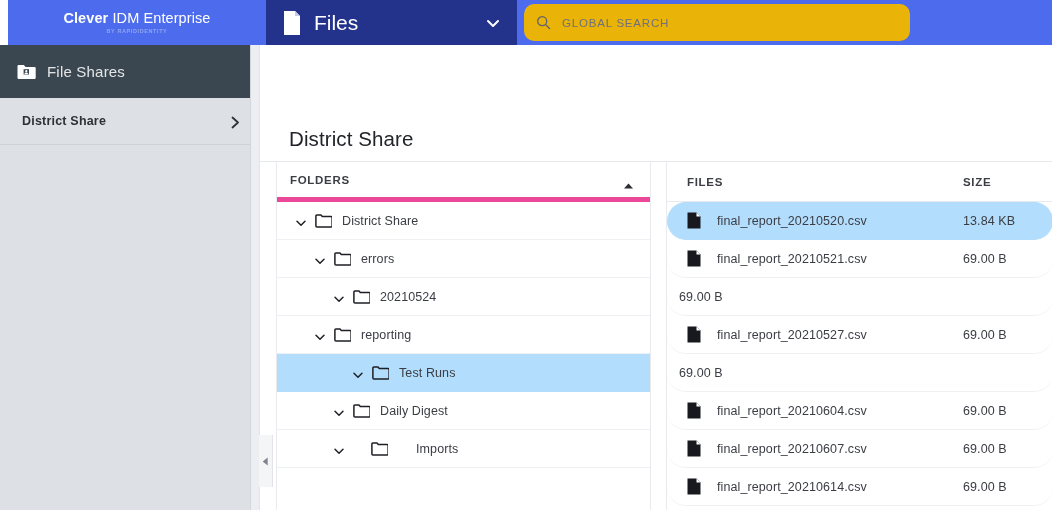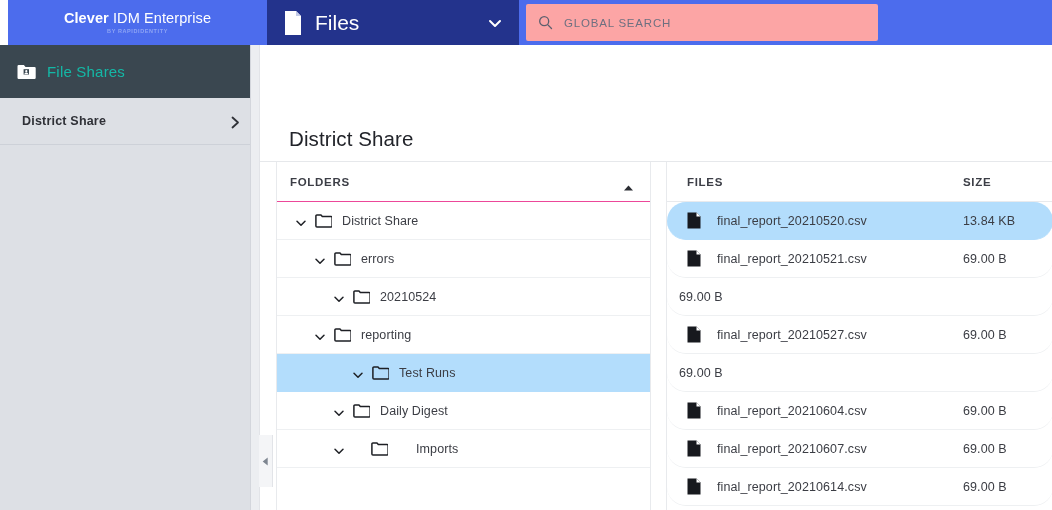--- a/index.html
+++ b/index.html
@@ -50,22 +50,22 @@
     font-size: 21px; color: #ffffff; font-weight: normal;
     flex: 1; white-space: nowrap;
   }
   .module-caret { width: 16px; height: 16px; flex: none; }
 
   .searchwrap {
     flex: 1; display: flex; align-items: center;
     padding-left: 7px; padding-right: 150px;
   }
   .searchbox {
-    width: 352px; height: 37px;
-    background: #fca5a5; border-radius: 2px;
+    width: 386px; height: 37px;
+    background: #eab308; border-radius: 10px;
     display: flex; align-items: center;
     padding: 0 12px;
   }
   .search-icon { width: 15px; height: 15px; flex: none; margin-right: 11px; }
   .search-input {
     border: 0; outline: 0; flex: 1;
     font-family: "Liberation Sans", sans-serif;
     font-size: 11.5px; color: #3e3f4a; letter-spacing: .8px;
     background: transparent;
   }
@@ -77,21 +77,21 @@
     width: 259px; height: 465px;
     background: #dde0e5;
   }
   .sidebar-header {
     height: 53px; background: #3a4750;
     display: flex; align-items: center;
     padding-left: 17px;
   }
   .sidebar-header-icon { width: 19px; height: 16px; flex: none; margin-right: 11px; }
   .sidebar-header-label {
-    font-size: 15px; color: #14b8a6; letter-spacing: .2px;
+    font-size: 15px; color: #e5e5e5; letter-spacing: .2px;
   }
   .sidebar-item {
     height: 47px;
     display: flex; align-items: center;
     padding: 0 18px 0 22px;
     border-bottom: 1px solid #cdd1d8;
     cursor: pointer;
   }
   .sidebar-item-label {
     flex: 1; font-size: 12.5px; font-weight: bold;
@@ -141,21 +141,21 @@
     margin-left: 16px;
     background: #ffffff;
     border-left: 1px solid #e8eaed;
     border-right: 1px solid #e8eaed;
     display: flex; flex-direction: column;
   }
   .pane-head {
     height: 40px; flex: none;
     display: flex; align-items: center;
     padding: 0 16px 0 13px;
-    border-bottom: 1px solid #ec4899;
+    border-bottom: 5px solid #ec4899;
     cursor: pointer;
   }
   .pane-head-label {
     flex: 1; font-size: 11.5px; font-weight: bold;
     color: #3c3e46; letter-spacing: .7px;
   }
   .pane-head-caret { width: 11px; height: 8px; flex: none; }
 
   .tree { flex: 1; overflow: hidden; }
   .tree-row {

